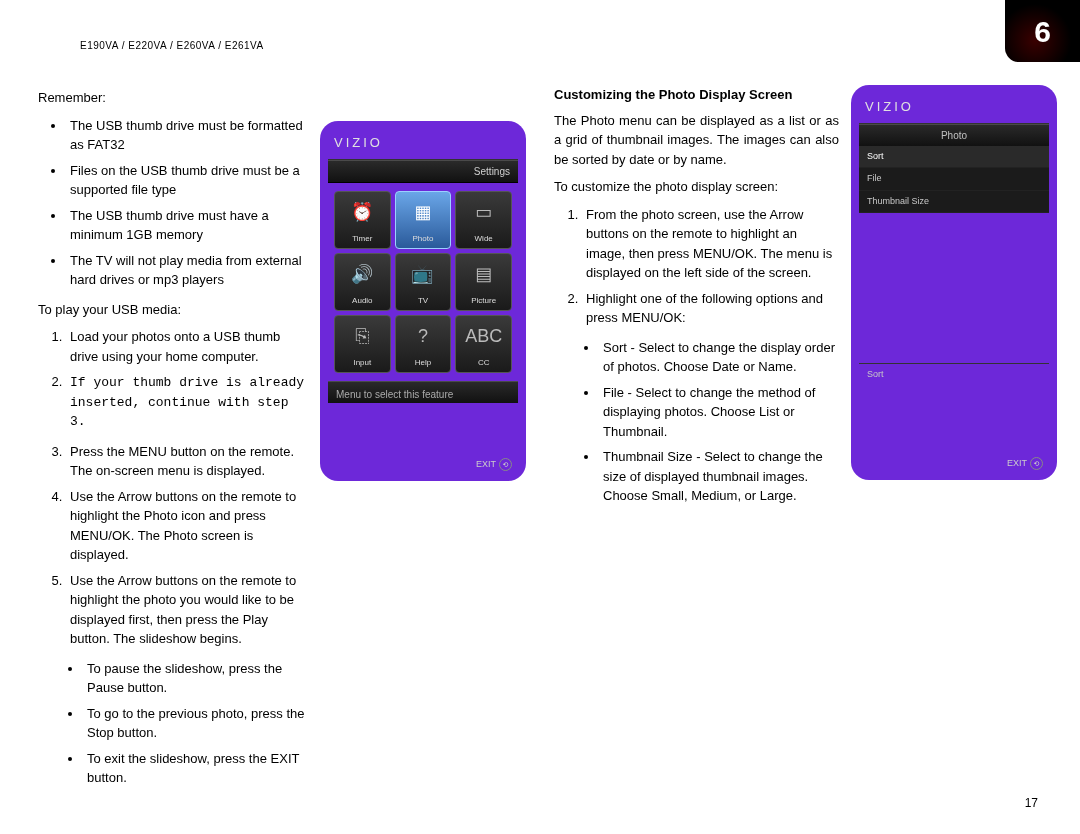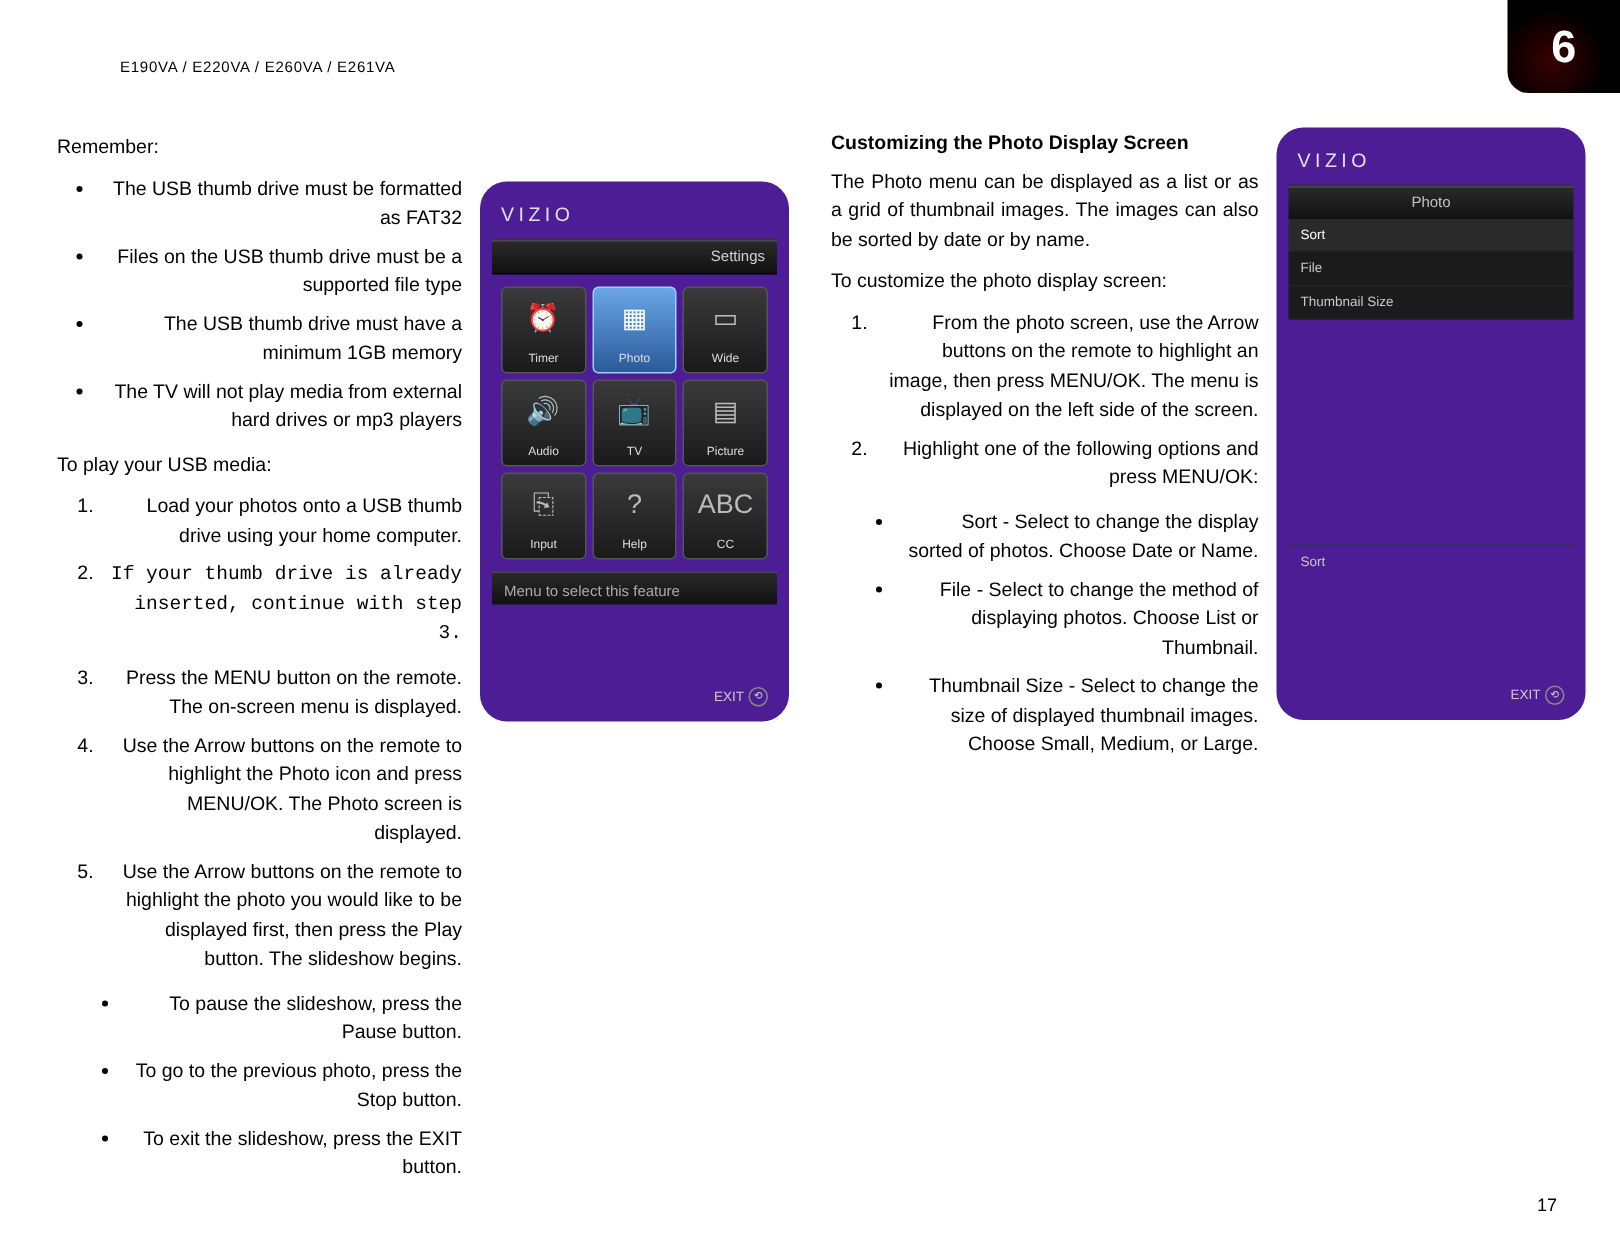--- a/index.html
+++ b/index.html
@@ -63,21 +63,20 @@
 .col-right-text {
   width: 285px;
 }
 ul.bullets, ol.numbered, ul.sub-bullets {
   margin: 4px 0 10px 0;
   padding-left: 28px;
 }
 ul.bullets li, ol.numbered li, ul.sub-bullets li {
   margin-bottom: 6px;
   padding-left: 4px;
-  text-align: right;
 }
 ul.sub-bullets {
   padding-left: 45px;
 }
 .step-extra {
   margin: 6px 0 10px 32px;
   font-family: Liberation Mono, monospace;
 }
 .para {
   margin: 3px 0 8px 0;
@@ -93,21 +92,21 @@
 }
 .page-number {
   position: absolute;
   bottom: 22px;
   right: 42px;
   font-size: 12px;
   margin-left: 44px;
 }
 
 .device {
-  background: #4c1d95;
+  background: #6d28d9;
   border-radius: 18px;
   box-sizing: border-box;
   padding: 10px 8px;
   color: #d0d0d0;
   position: relative;
 }
 .device1 {
   width: 206px;
   height: 360px;
   margin-top: 36px;
@@ -307,21 +306,21 @@
     <div class="col-right">
       <div class="col-right-text">
         <div class="section-title">Customizing the Photo Display Screen</div>
         <div class="para justify">The Photo menu can be displayed as a list or as a grid of thumbnail images. The images can also be sorted by date or by name.</div>
         <div class="para">To customize the photo display screen:</div>
         <ol class="numbered">
           <li>From the photo screen, use the Arrow buttons on the remote to highlight an image, then press MENU/OK. The menu is displayed on the left side of the screen.</li>
           <li>Highlight one of the following options and press MENU/OK:</li>
         </ol>
         <ul class="sub-bullets">
-          <li>Sort - Select to change the display sorted of photos. Choose Date or Name.</li>
+          <li>Sort - Select to change the display order of photos. Choose Date or Name.</li>
           <li>File - Select to change the method of displaying photos. Choose List or Thumbnail.</li>
           <li>Thumbnail Size - Select to change the size of displayed thumbnail images. Choose Small, Medium, or Large.</li>
         </ul>
       </div>
 
       <div class="device device2">
         <div class="dev-brand">VIZIO</div>
         <div class="dev-title-center">Photo</div>
         <div class="menu-list">
           <div class="row sel">Sort</div>

